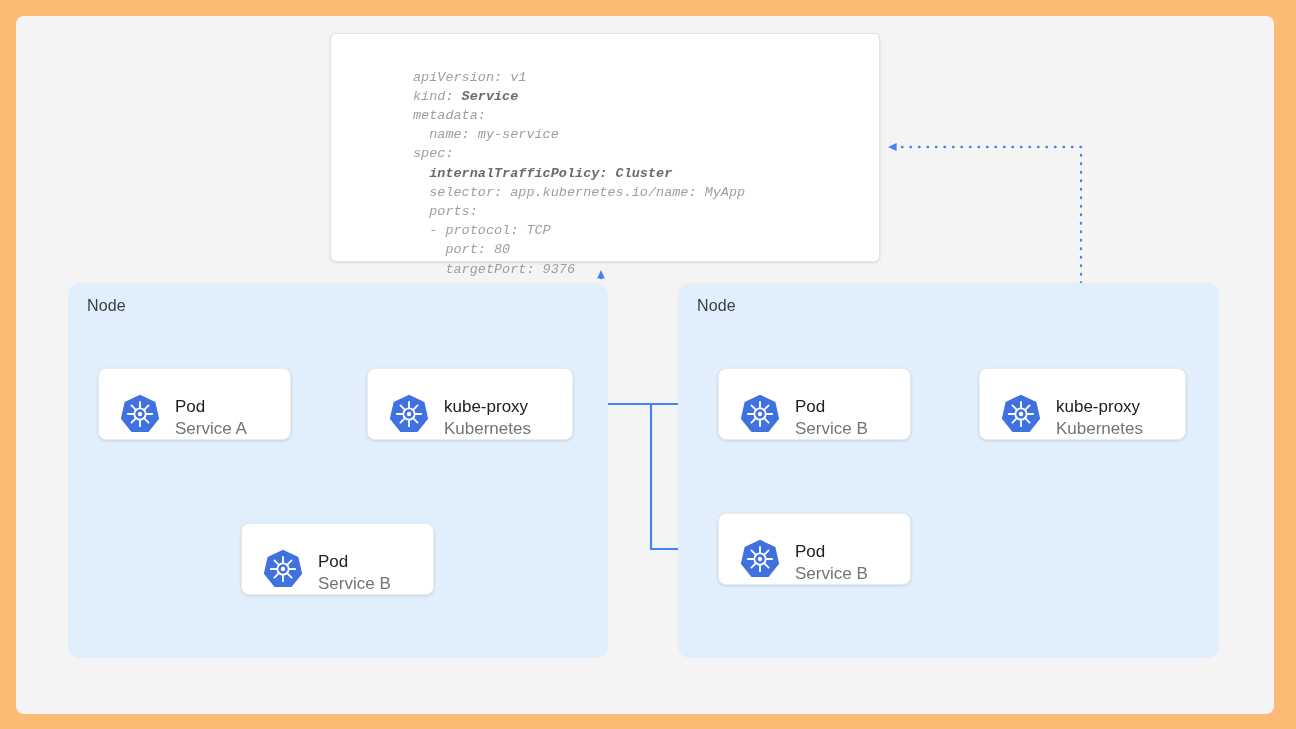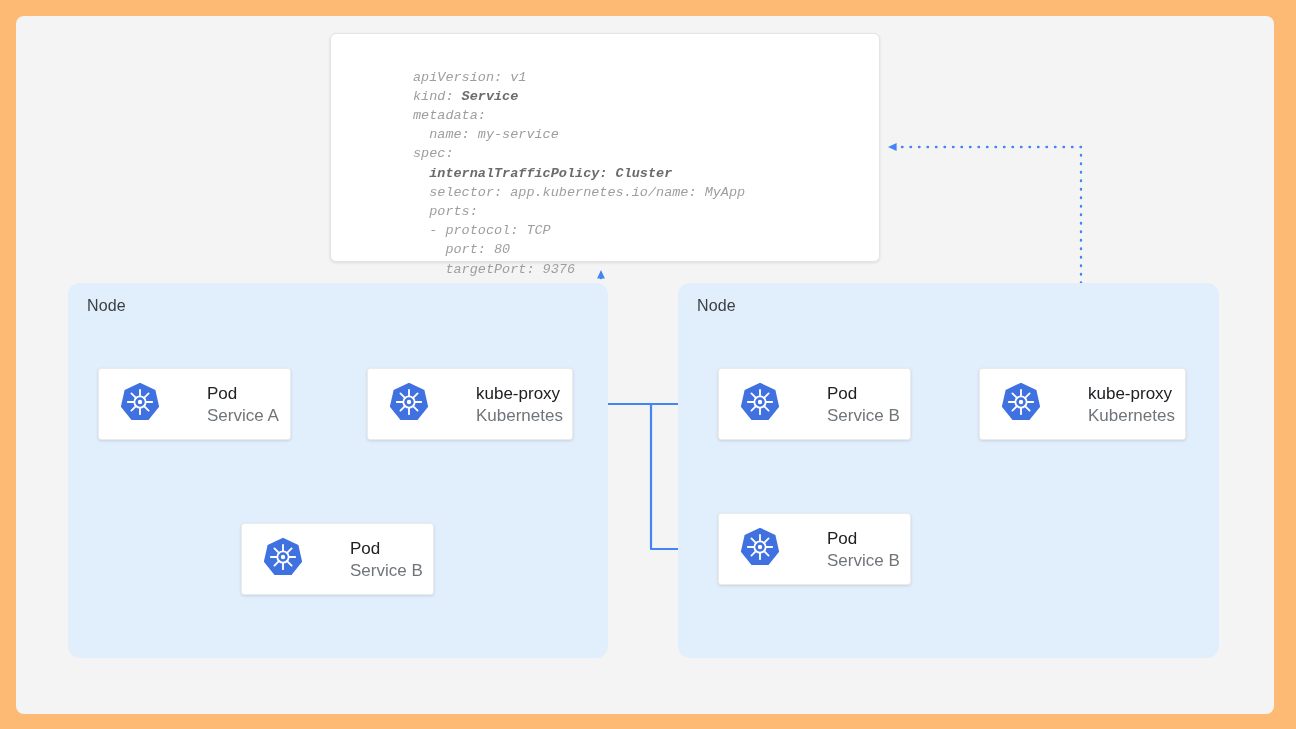--- a/index.html
+++ b/index.html
@@ -10,21 +10,21 @@
 
   .yaml-box{position:absolute;left:330px;top:33px;width:550px;height:229px;background:#ffffff;border:1px solid #e4e4e4;border-radius:6px;box-shadow:0 1px 3px rgba(0,0,0,0.10);box-sizing:border-box;}
   .yaml-text{position:absolute;left:82px;top:20px;font-family:"Liberation Mono","DejaVu Sans Mono",monospace;font-style:italic;font-size:13.5px;line-height:19.2px;color:#9e9e9e;white-space:pre;}
   .yaml-text .b{font-weight:bold;color:#6b6b6b;}
 
   .node-box{position:absolute;background:#e1eefc;border-radius:12px;}
   .node-left{left:68px;top:283px;width:540px;height:375px;}
   .node-right{left:678px;top:283px;width:541px;height:375px;}
   .node-label{position:absolute;top:14px;left:19px;font-size:16px;color:#3c4043;letter-spacing:.1px;}
 
-  .card{position:absolute;background:#ffffff;border:1px solid #ebebeb;border-radius:3px;box-shadow:0 1px 3px rgba(0,0,0,0.12);box-sizing:border-box;display:flex;align-items:center;gap:32px;}
+  .card{position:absolute;background:#ffffff;border:1px solid #ebebeb;border-radius:8px;box-shadow:0 1px 3px rgba(0,0,0,0.12);box-sizing:border-box;display:flex;align-items:flex-end;}
   .card .k8s{flex:0 0 auto;margin-left:20px;margin-right:14px;}
   .card .txt{display:flex;flex-direction:column;justify-content:center;}
   .card .t1{font-size:17px;color:#202124;line-height:22px;}
   .card .t2{font-size:17px;color:#70757a;line-height:21px;}
 
   .c-pod-a{left:98px;top:368px;width:193px;height:72px;}
   .c-kube-left{left:367px;top:368px;width:206px;height:72px;}
   .c-pod-b-left{left:241px;top:523px;width:193px;height:72px;}
   .c-pod-b-r1{left:718px;top:368px;width:193px;height:72px;}
   .c-pod-b-r2{left:718px;top:513px;width:193px;height:72px;}

